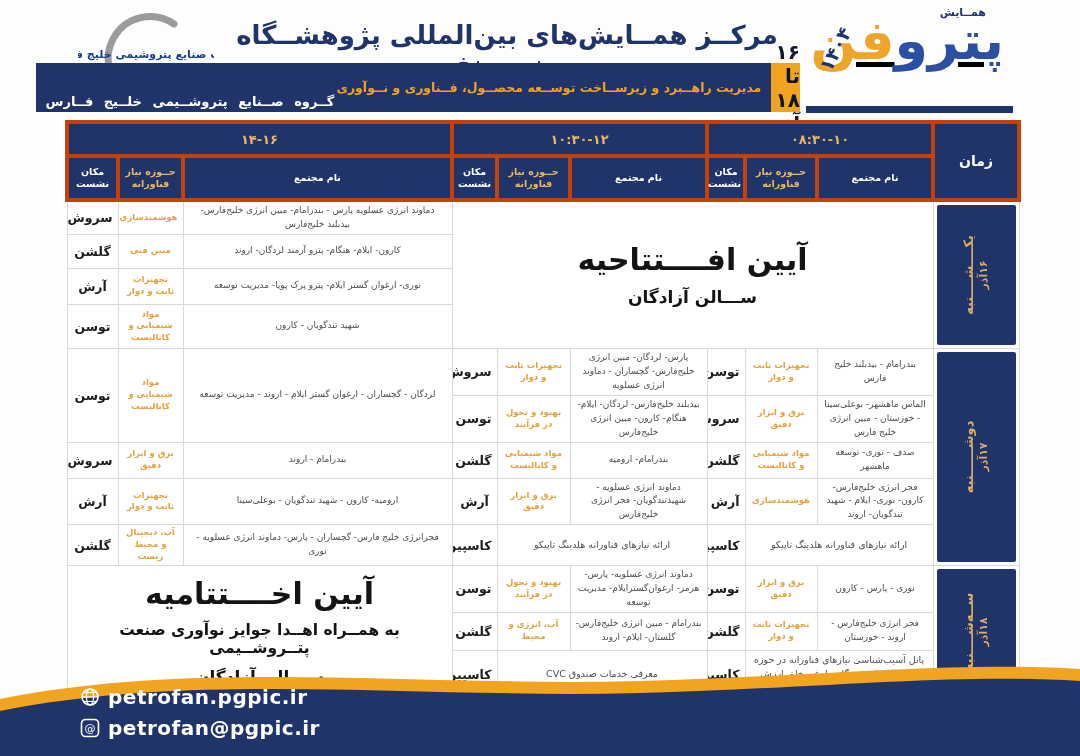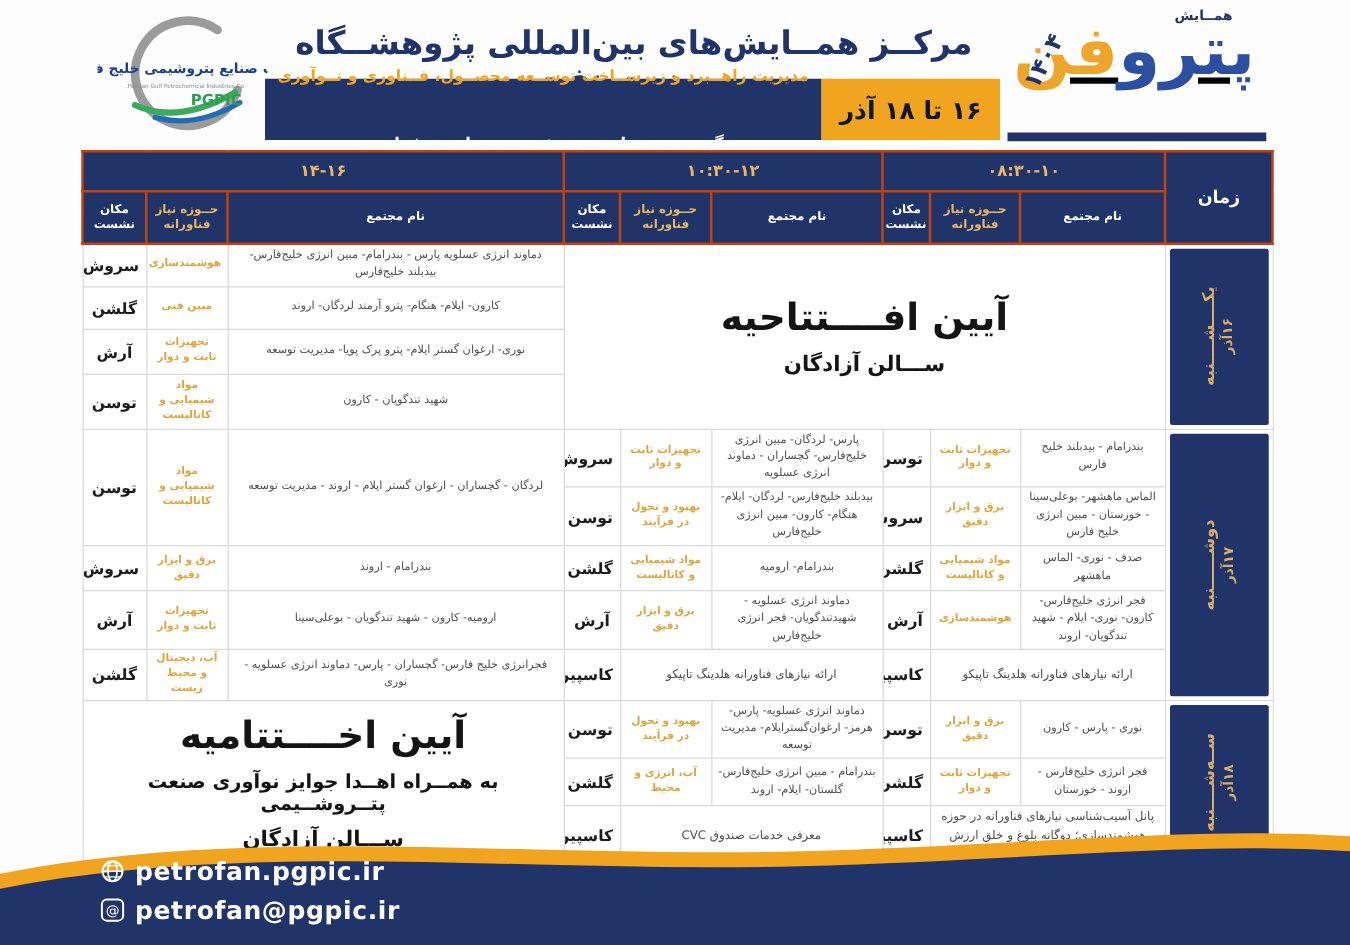--- a/index.html
+++ b/index.html
@@ -21,32 +21,32 @@
     position:absolute;left:212px;top:20px;width:590px;text-align:center;
     font-size:26px;font-weight:bold;color:#20346a;letter-spacing:-0.5px;
   }
   .sub-bar{position:absolute;left:212px;top:63px;width:588px;height:49px;display:flex;flex-direction:row;}
   .sub-bar .badge{
     order:1;width:145px;height:100%;background:#f0a41f;color:#0f172a;
     display:flex;align-items:center;justify-content:center;
     font-size:20px;font-weight:bold;
   }
   .sub-bar .lines{
-    order:2;flex:1;background:#20346a;display:flex;flex-direction:column;
-    align-items:center;justify-content:center;gap:12px;padding:0 10px;box-sizing:border-box;
+    order:2;flex:1;background:#20346a;display:flex;flex-direction:row;
+    align-items:center;justify-content:center;gap:2px;padding:0 10px;box-sizing:border-box;
   }
   .sub-bar .l1{color:#f0a41f;font-size:12.5px;font-weight:bold;white-space:nowrap;}
   .sub-bar .l2{color:#ffffff;font-size:13px;font-weight:bold;white-space:nowrap;word-spacing:6px;margin-top:28px;}
   
   table.sched{
     position:absolute;left:65px;top:120px;width:950px;
     border-collapse:collapse;table-layout:fixed;direction:rtl;background:#fff;
   }
   table.sched th{
-    background:#20346a;border:2px solid #c2410c;padding:1px 2px;
+    background:#20346a;border:4px solid #c2410c;padding:1px 2px;
     font-weight:bold;vertical-align:middle;
   }
   th.time-head{color:#ffffff;font-size:14px;}
   th.slot-head{color:#e8b763;font-size:13px;height:28px;}
   th.sub-head{font-size:9.5px;height:38px;line-height:1.3;}
   th.sub-complex,th.sub-venue{color:#ffffff;}
   th.sub-need{color:#e8b763;}
   .ltr{direction:ltr;unicode-bidi:bidi-override;display:inline-block;}
   table.sched td{
     border:1px solid #d9d9d9;padding:2px 5px;vertical-align:middle;text-align:center;
@@ -198,21 +198,21 @@
   </tr>
   <tr class="h42">
     <td class="c-complex">الماس ماهشهر- بوعلی‌سینا - خوزستان - مبین انرژی خلیج فارس</td>
     <td class="c-need">برق و ابزار دقیق</td>
     <td class="c-venue">سروش</td>
     <td class="c-complex">بیدبلند خلیج‌فارس- لردگان- ایلام- هنگام- کارون- مبین انرژی خلیج‌فارس</td>
     <td class="c-need">بهبود و تحول در فرآیند</td>
     <td class="c-venue">توسن</td>
   </tr>
   <tr class="h36">
-    <td class="c-complex">صدف - نوری- الماس ماهشهر</td>
+    <td class="c-complex">صدف - نوری- توسعه ماهشهر</td>
     <td class="c-need">مواد شیمیایی و کاتالیست</td>
     <td class="c-venue">گلشن</td>
     <td class="c-complex">بندرامام- ارومیه</td>
     <td class="c-need">مواد شیمیایی و کاتالیست</td>
     <td class="c-venue">گلشن</td>
     <td class="c-complex">بندرامام - اروند</td>
     <td class="c-need">برق و ابزار دقیق</td>
     <td class="c-venue">سروش</td>
   </tr>
   <tr class="h38">

